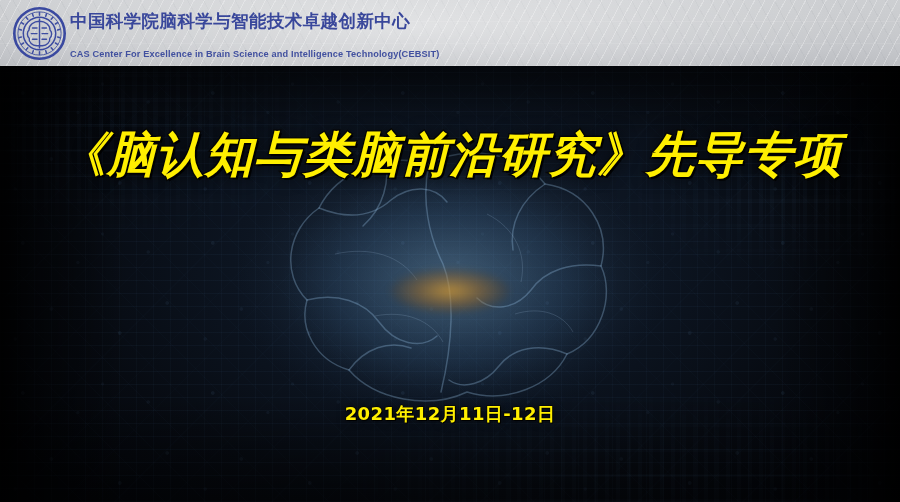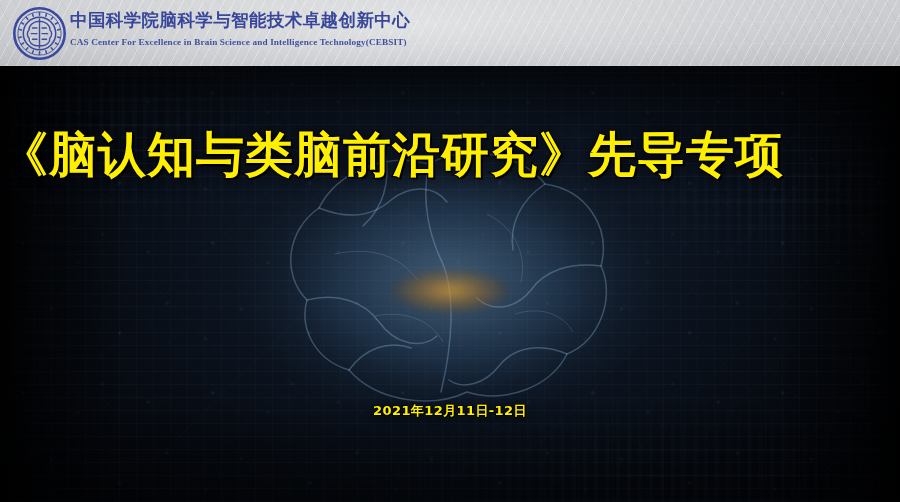--- a/index.html
+++ b/index.html
@@ -55,36 +55,36 @@
   }
   .logo-seal { display: block; }
 
   .org-names {
     position: absolute;
     left: 70px;
     top: 9px;
     width: 700px;
   }
   .org-cn {
-    font-family: Liberation Mono, monospace;
+    font-family: Liberation Sans, sans-serif;
     font-size: 17.5px;
     font-weight: 700;
     letter-spacing: 0.4px;
     color: #39479b;
     line-height: 25px;
     white-space: nowrap;
   }
   .org-en {
-    font-family: Liberation Serif, serif;
+    font-family: Liberation Sans, sans-serif;
     font-size: 9.2px;
     font-weight: 700;
     letter-spacing: 0.15px;
     color: #41509f;
     line-height: 13px;
-    margin-top: 2px;
+    margin-top: 14px;
     white-space: nowrap;
   }
 
   
   .stage {
     position: absolute;
     left: 0; top: 66px;
     width: 900px;
     height: 436px;
     overflow: hidden;
@@ -172,22 +172,23 @@
     background: radial-gradient(ellipse at 50% 50%, rgba(214,150,40,0.72) 0%, rgba(166,104,24,0.45) 38%, rgba(96,58,12,0.18) 66%, rgba(0,0,0,0) 82%);
     filter: blur(3px);
   }
 
   
   .title-block {
     position: absolute;
     left: 0;
     top: 118px;
     width: 900px;
-    text-align: left;
+    text-align: center;
     z-index: 6;
+    font-style: italic;
   }
   .title-line {
     font-family: "DejaVu Sans", "Liberation Sans", sans-serif;
     font-size: 48px;
     font-weight: 700;
     line-height: 72px;
     letter-spacing: 1px;
     color: #ffef00;
     white-space: nowrap;
     -webkit-text-stroke: 2.6px #0a0a0a;
@@ -200,21 +201,21 @@
   .title-line-2 { letter-spacing: 2px; }
 
   .subtitle-date {
     position: absolute;
     left: 0;
     top: 402px;
     width: 900px;
     text-align: center;
     z-index: 6;
     font-family: "DejaVu Sans", "Liberation Sans", sans-serif;
-    font-size: 13px;
+    font-size: 18px;
     font-weight: 700;
     letter-spacing: 0.4px;
     color: #ffef00;
     white-space: nowrap;
     -webkit-text-stroke: 1.4px #0a0a0a;
     paint-order: stroke fill;
     text-shadow:
       1px 1px 0 rgba(0,0,0,0.9),
       0 0 10px rgba(0,0,0,0.85);
   }

